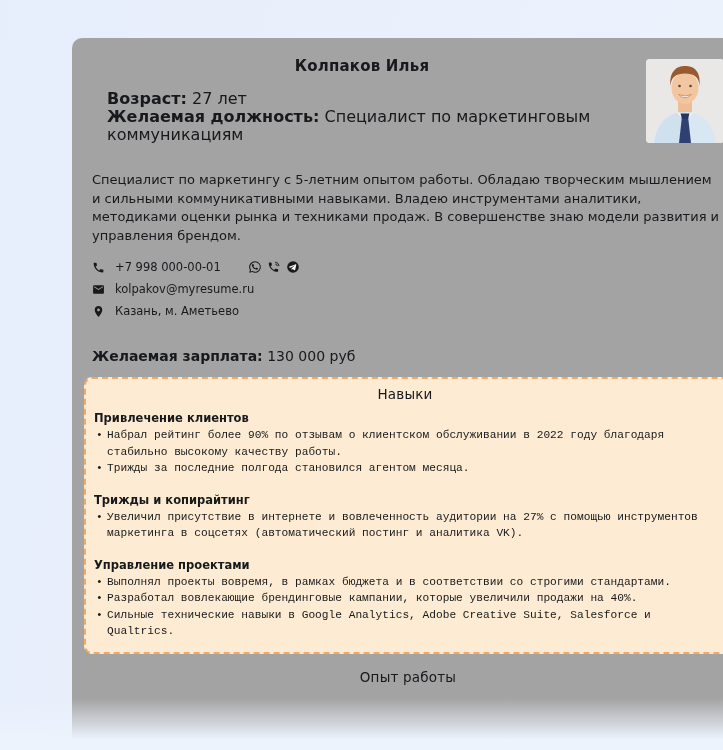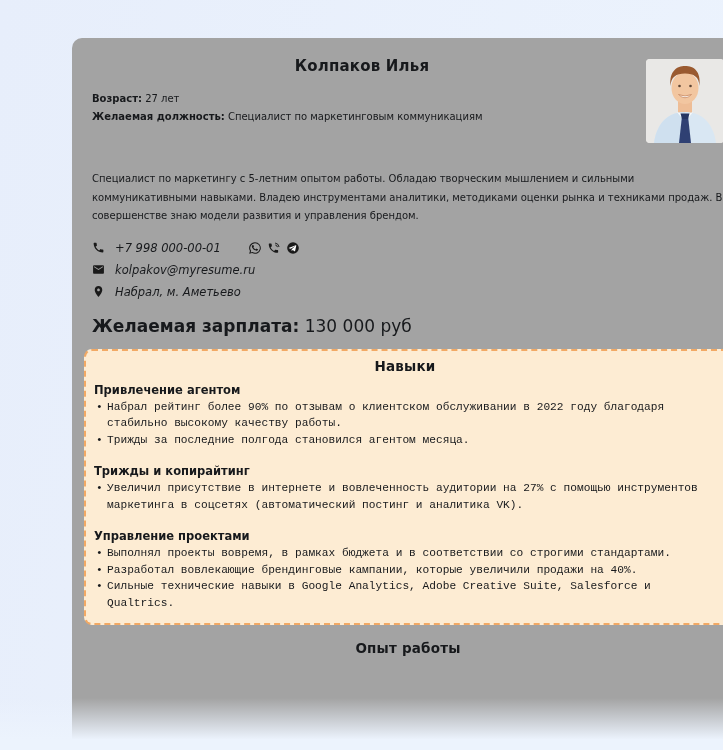--- a/index.html
+++ b/index.html
@@ -19,53 +19,53 @@
     border-radius: 10px;
     padding: 18px 20px 0 20px;
   }
   
   .header { display: flex; align-items: flex-start; }
   .header-left { flex: 1; min-width: 0; padding-top: 1px; }
   .name-title {
     font-size: 15px; font-weight: bold; text-align: center;
     letter-spacing: .2px; margin-bottom: 15px;
   }
-  .field-line { font-size: 10px; line-height: 18px; }
+  .field-line { font-size: 16px; line-height: 18px; margin-left: 15px; }
   .field-line b { font-weight: bold; }
   .photo {
     width: 78px; height: 84px; margin-left: 14px; margin-top: 3px;
     border-radius: 4px; overflow: hidden; flex: 0 0 auto;
     background: #e9e8e6;
   }
   
   .summary {
     margin-top: 27px;
-    font-size: 10px; line-height: 18.5px;
+    font-size: 13px; line-height: 18.5px;
   }
   
   .contacts { margin-top: 11px; }
-  .contact-row { display: flex; align-items: center; height: 22px; font-size: 11.5px; font-style: italic; }
+  .contact-row { display: flex; align-items: center; height: 22px; font-size: 11.5px; }
   .contact-row .cicon { width: 13px; height: 13px; margin-right: 10px; flex: 0 0 auto; display: inline-flex; }
   .cicon svg { width: 13px; height: 13px; }
   .messengers { display: inline-flex; gap: 5px; margin-left: 27px; align-items: center; }
   .messengers .micon { width: 14px; height: 14px; display: inline-flex; cursor: pointer; }
   .micon svg { width: 14px; height: 14px; }
   
-  .detail-line { font-size: 17px; margin-top: 13px; }
+  .detail-line { font-size: 14px; margin-top: 26px; }
   .detail-line b { font-weight: bold; }
   
   .skills-box {
     margin: 13px -8px 0 -8px;
     background: #fdecd3;
     border: 2px dashed #f2a964;
     border-radius: 8px;
     padding: 7px 14px 12px 8px;
   }
   .section-title {
-    font-size: 13.5px; font-weight: bold; text-align: center; letter-spacing: .2px;
+    font-size: 13.5px; font-weight: normal; text-align: center; letter-spacing: .2px;
   }
   .skills-box .section-title { margin-bottom: 8px; }
   .skill-group { margin-bottom: 15px; }
   .skill-group:last-child { margin-bottom: 0; }
   .group-title { font-size: 11.5px; font-weight: bold; line-height: 17px; }
   .bullet { position: relative; padding-left: 13px; font-size: 11.2px; line-height: 16.5px; font-family: Liberation Mono, monospace; }
   .bullet::before { content: "•"; position: absolute; left: 2px; top: 0; font-size: 11.2px; }
   
   .experience { margin-top: 15px; }
   .experience .section-title { margin-bottom: 4px; }
@@ -150,34 +150,34 @@
           </svg>
       </span>
       <span>kolpakov@myresume.ru</span>
     </div>
     <div class="contact-row">
       <span class="cicon">
         <svg viewBox="0 0 24 24">
             <path fill="#1a1a1a" d="M12 2C8.1 2 5 5.1 5 9c0 5.2 7 13 7 13s7-7.8 7-13c0-3.9-3.1-7-7-7zm0 9.5c-1.4 0-2.5-1.1-2.5-2.5S10.6 6.5 12 6.5s2.5 1.1 2.5 2.5-1.1 2.5-2.5 2.5z"></path>
           </svg>
       </span>
-      <span>Набрал, м. Аметьево</span>
+      <span>Казань, м. Аметьево</span>
     </div>
   </div>
 
   <div class="detail-line">
     <b>Желаемая зарплата:</b>
     <span>130 000 руб</span>
   </div>
 
   <div class="skills-box">
     <div class="section-title">Навыки</div>
 
     <div class="skill-group">
-      <div class="group-title">Привлечение агентом</div>
+      <div class="group-title">Привлечение клиентов</div>
       <div class="bullet">Набрал рейтинг более 90% по отзывам о клиентском обслуживании в 2022 году благодаря стабильно высокому качеству работы.</div>
       <div class="bullet">Трижды за последние полгода становился агентом месяца.</div>
     </div>
 
     <div class="skill-group">
       <div class="group-title">Трижды и копирайтинг</div>
       <div class="bullet">Увеличил присутствие в интернете и вовлеченность аудитории на 27% с помощью инструментов маркетинга в соцсетях (автоматический постинг и аналитика VK).</div>
     </div>
 
     <div class="skill-group">

